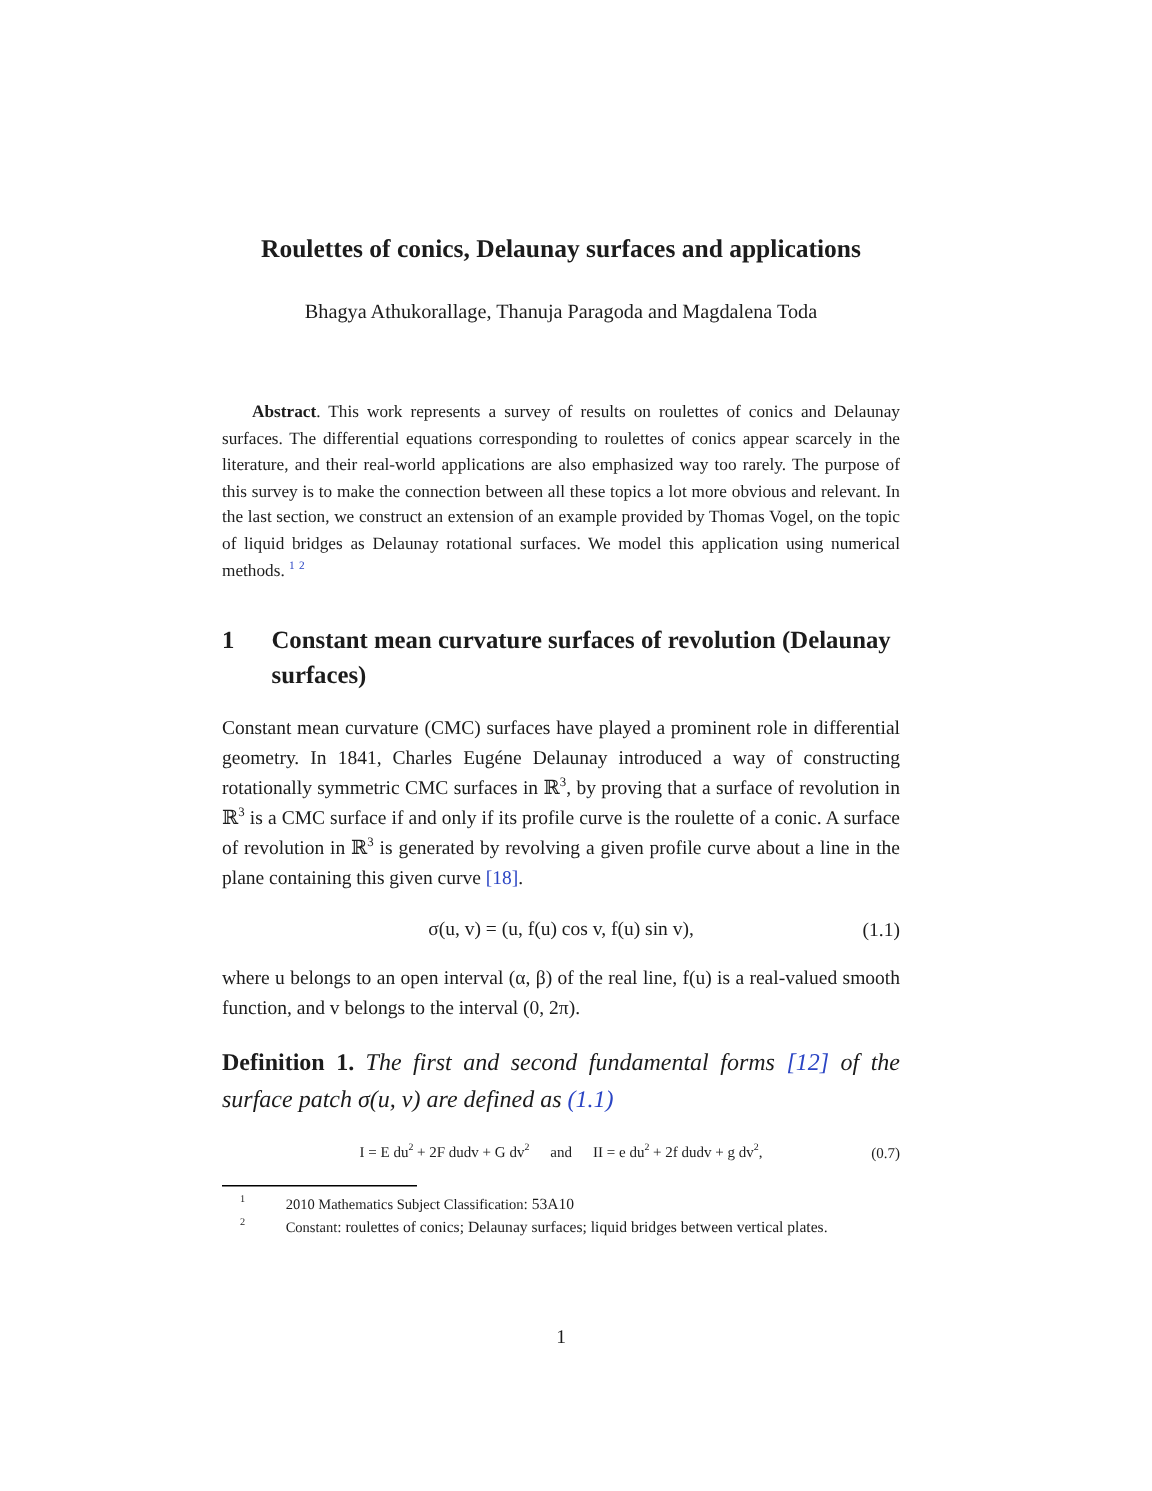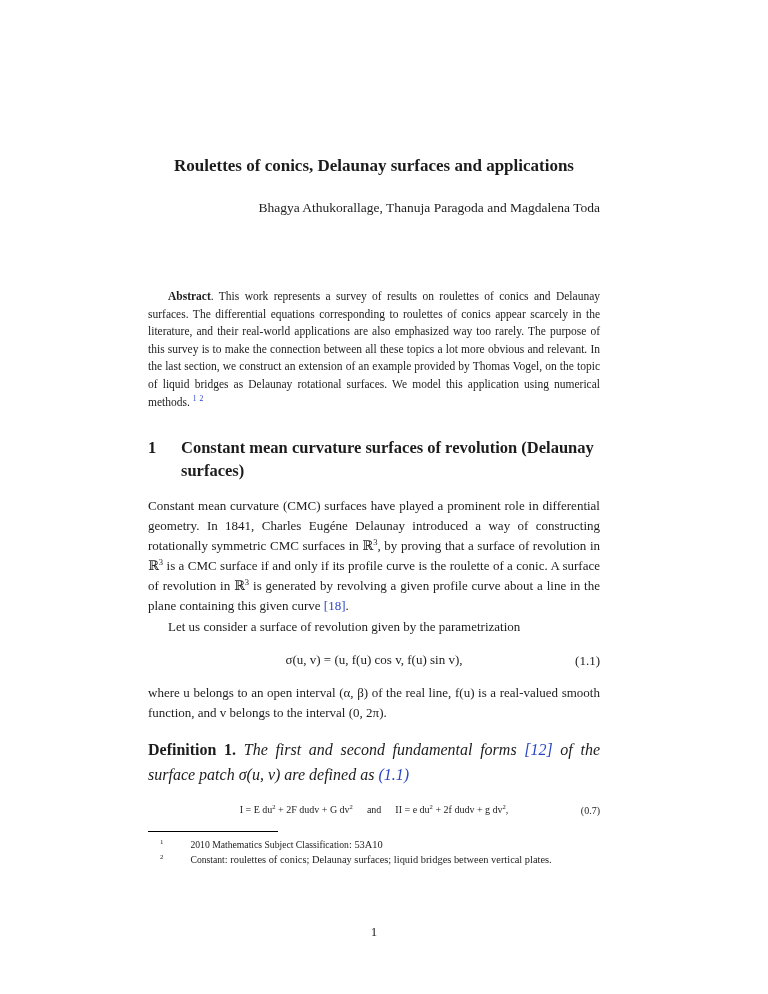--- a/index.html
+++ b/index.html
@@ -28,25 +28,25 @@
   .title {
     font-size: 17px;
     font-weight: bold;
     text-align: center;
     line-height: 1.3;
     margin: 0 auto;
     max-width: 430px;
   }
   .authors {
     font-size: 13.5px;
-    text-align: right;
+    text-align: center;
     margin-top: 23px;
   }
   .abstract {
-    margin-top: 72px;
+    margin-top: 51px;
     font-size: 11.5px;
     line-height: 1.53;
     text-align: justify;
     text-indent: 20px;
   }
   .section-heading {
     display: flex;
     margin-top: 26px;
     font-size: 16.5px;
     font-weight: bold;
@@ -150,21 +150,20 @@
 
     <p class="abstract"><span class="seg-bold">Abstract</span><span class="seg-plain">. This work represents a survey of results on roulettes of conics and Delaunay surfaces. The differential equations corresponding to roulettes of conics appear scarcely in the literature, and their real-world applications are also emphasized way too rarely. The purpose of this survey is to make the connection between all these topics a lot more obvious and relevant. In the last section, we construct an extension of an example provided by Thomas Vogel, on the topic of liquid bridges as Delaunay rotational surfaces. We model this application using numerical methods. </span><a class="seg-suplink">1</a><span class="seg-plain"> </span><a class="seg-suplink">2</a></p>
 
     <div class="section-heading">
       <span class="sec-num">1</span>
       <span class="sec-title">Constant mean curvature surfaces of revolution (Delaunay surfaces)</span>
     </div>
 
     <p class="body-par first-par"><span class="seg-plain">Constant mean curvature (CMC) surfaces have played a prominent role in differential geometry. In 1841, Charles Eugéne Delaunay introduced a way of constructing rotationally symmetric CMC surfaces in </span><span class="seg-bb">ℝ</span><span class="seg-sup">3</span><span class="seg-plain">, by proving that a surface of revolution in </span><span class="seg-bb">ℝ</span><span class="seg-sup">3</span><span class="seg-plain"> is a CMC surface if and only if its profile curve is the roulette of a conic. A surface of revolution in </span><span class="seg-bb">ℝ</span><span class="seg-sup">3</span><span class="seg-plain"> is generated by revolving a given profile curve about a line in the plane containing this given curve </span><a class="seg-link">[18]</a><span class="seg-plain">.</span></p>
 
-    <p class="body-par indent-par">Let us consider a surface of revolution given by the parametrization</p>
 
     <div class="equation">
       <span class="eq-body"><span class="seg-it">σ(u, v) = (u, f(u) </span><span class="seg-rm">cos </span><span class="seg-it">v, f(u) </span><span class="seg-rm">sin </span><span class="seg-it">v),</span></span>
       <span class="eq-tag">(1.1)</span>
     </div>
 
     <p class="body-par"><span class="seg-plain">where </span><span class="seg-var">u</span><span class="seg-plain"> belongs to an open interval (</span><span class="seg-var">α, β</span><span class="seg-plain">) of the real line, </span><span class="seg-var">f</span><span class="seg-plain">(</span><span class="seg-var">u</span><span class="seg-plain">) is a real-valued smooth function, and </span><span class="seg-var">v</span><span class="seg-plain"> belongs to the interval (0, 2</span><span class="seg-var">π</span><span class="seg-plain">).</span></p>
 
     <p class="definition-par"><span class="seg-bold">Definition 1.</span><span class="seg-it"> The first and second fundamental forms </span><a class="seg-link">[12]</a><span class="seg-it"> of the surface patch </span><span class="seg-it">σ(u, v)</span><span class="seg-it"> are defined as </span><a class="seg-link">(1.1)</a></p>
 

